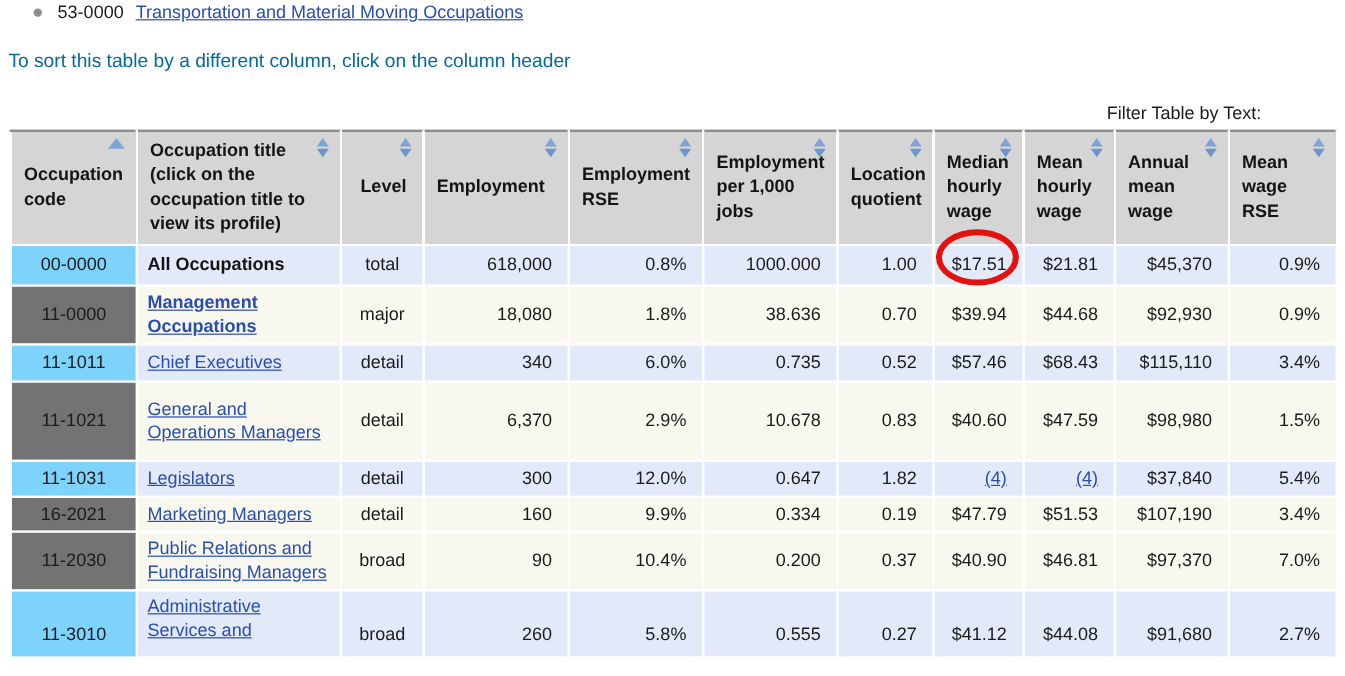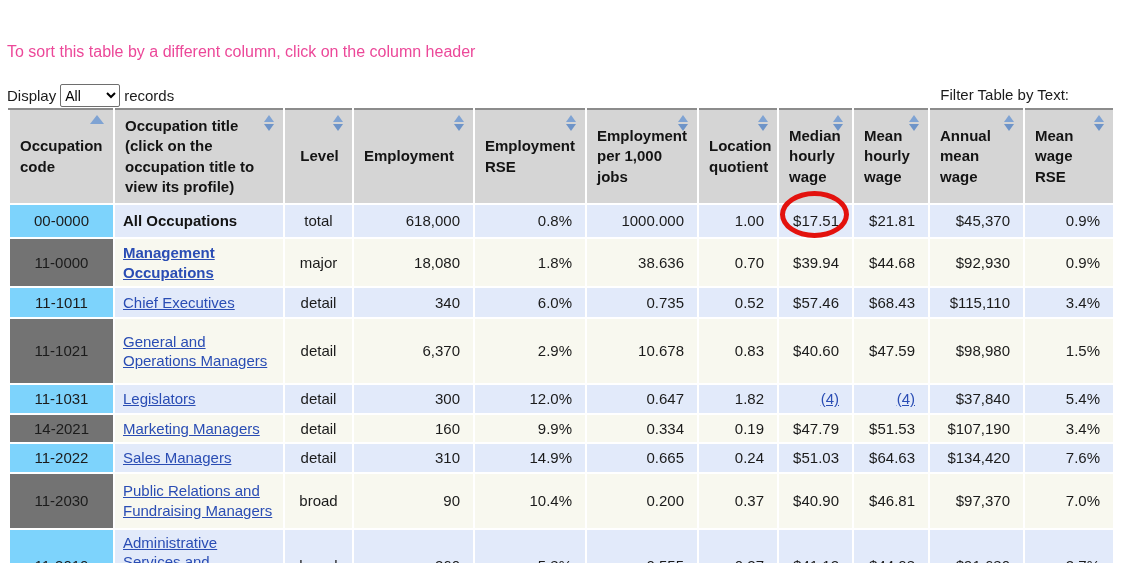--- a/index.html
+++ b/index.html
@@ -6,27 +6,27 @@
   body { font-family:"Liberation Sans", sans-serif; color:#1b1b1b; }
   .page { position:relative; width:1121px; height:563px; overflow:hidden; background:#fff; }
 
   a { color:#2a4db4; }
 
   
   .occ-list-item { position:absolute; top:2px; left:28px; font-size:15px; display:flex; align-items:center; }
   .bullet { width:7px; height:7px; border-radius:50%; background:#8d8d8d; margin-right:13px; flex:0 0 auto; }
   .occ-code { margin-right:10px; }
 
-  .sort-hint { position:absolute; top:43px; left:7px; font-size:16px; color:#ec4899; }
+  .sort-hint { position:absolute; top:43px; left:7px; font-size:16px; color:#0369a1; }
 
   
   .controls { position:absolute; top:84px; left:7px; font-size:15px; display:flex; align-items:center; }
   .controls select { margin:0 4px; width:60px; height:23px; font-size:14px; font-family:"Liberation Sans",sans-serif;
                      border:1px solid #6e6e6e; background:#fff; border-radius:2px; }
-  .filter-label { position:absolute; top:86px; right:52px; font-size:15px; }
+  .filter-label { position:absolute; top:86px; right:70px; font-size:15px; }
 
   
   table { position:absolute; top:108px; left:8px; width:1105px; border-collapse:collapse; table-layout:fixed; font-size:15px; }
   th, td { border:2px solid #fff; vertical-align:middle; }
   thead th { background:#d5d5d5; font-weight:bold; text-align:left; padding:6px 8px 6px 10px;
              position:relative; border-top:2px solid #8c8c8c; line-height:1.35; color:#141414; }
   thead tr { height:89px; }
   th.center { text-align:center; }
 
   .sort-arrows { position:absolute; top:5px; right:9px; display:flex; flex-direction:column; gap:2px; align-items:center; }
@@ -63,30 +63,28 @@
   
   .red-circle { position:absolute; left:780px; top:191px; width:69px; height:47px;
                 border:5px solid #e3120e; border-radius:50%; box-sizing:border-box;
                 pointer-events:none; z-index:5; }
 </style>
 </head>
 <body>
 
 <div class="page">
 
+  <div class="occ-list-item">
+    <span class="bullet"></span>
+    <span class="occ-code">53-0000</span>
+    <a href="#">Transportation and Material Moving Occupations</a>
+  </div>
 
   <div class="sort-hint">To sort this table by a different column, click on the column header</div>
 
-  <div class="controls">
-    <span>Display</span>
-    <select>
-      <option>All</option>
-    </select>
-    <span>records</span>
-  </div>
 
   <div class="filter-label">Filter Table by Text:</div>
 
   <table>
     <colgroup>
       <col style="width:105px">
         <col style="width:170px">
         <col style="width:69px">
         <col style="width:121px">
       <col style="width:112px">
@@ -237,44 +235,31 @@
           <td class="num">300</td>
           <td class="num">12.0%</td>
           <td class="num">0.647</td>
           <td class="num">1.82</td>
           <td class="num"><a href="#">(4)</a></td>
           <td class="num"><a href="#">(4)</a></td>
           <td class="num">$37,840</td>
           <td class="num">5.4%</td>
         </tr>
         <tr class="row-cream">
-          <td class="col-code">14-2021</td>
+          <td class="col-code">16-2021</td>
           <td class="col-title"><a href="#">Marketing Managers</a></td>
           <td class="col-level">detail</td>
           <td class="num">160</td>
           <td class="num">9.9%</td>
           <td class="num">0.334</td>
           <td class="num">0.19</td>
           <td class="num">$47.79</td>
           <td class="num">$51.53</td>
           <td class="num">$107,190</td>
           <td class="num">3.4%</td>
-        </tr>
-        <tr class="row-blue">
-          <td class="col-code">11-2022</td>
-          <td class="col-title"><a href="#">Sales Managers</a></td>
-          <td class="col-level">detail</td>
-          <td class="num">310</td>
-          <td class="num">14.9%</td>
-          <td class="num">0.665</td>
-          <td class="num">0.24</td>
-          <td class="num">$51.03</td>
-          <td class="num">$64.63</td>
-          <td class="num">$134,420</td>
-          <td class="num">7.6%</td>
         </tr>
         <tr class="row-cream">
           <td class="col-code">11-2030</td>
           <td class="col-title"><a href="#">Public Relations and Fundraising Managers</a></td>
           <td class="col-level">broad</td>
           <td class="num">90</td>
           <td class="num">10.4%</td>
           <td class="num">0.200</td>
           <td class="num">0.37</td>
           <td class="num">$40.90</td>

